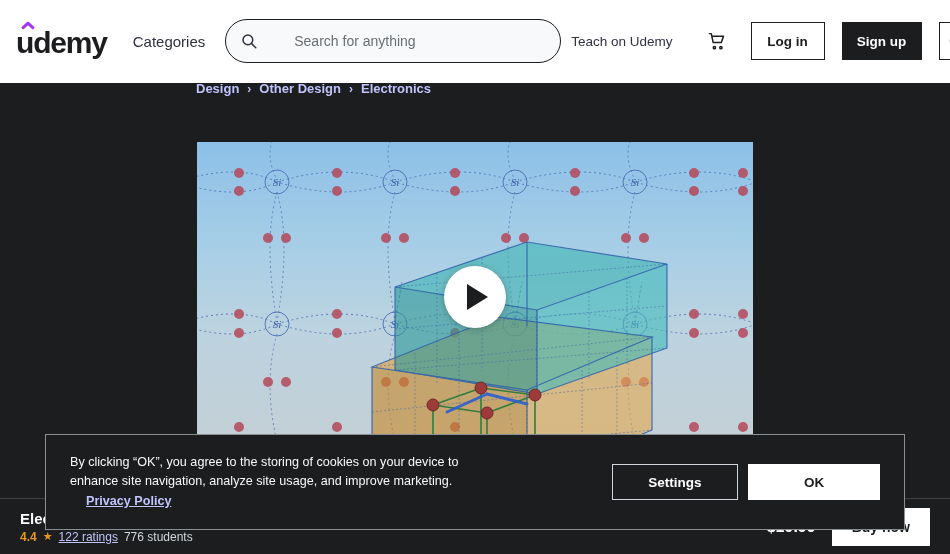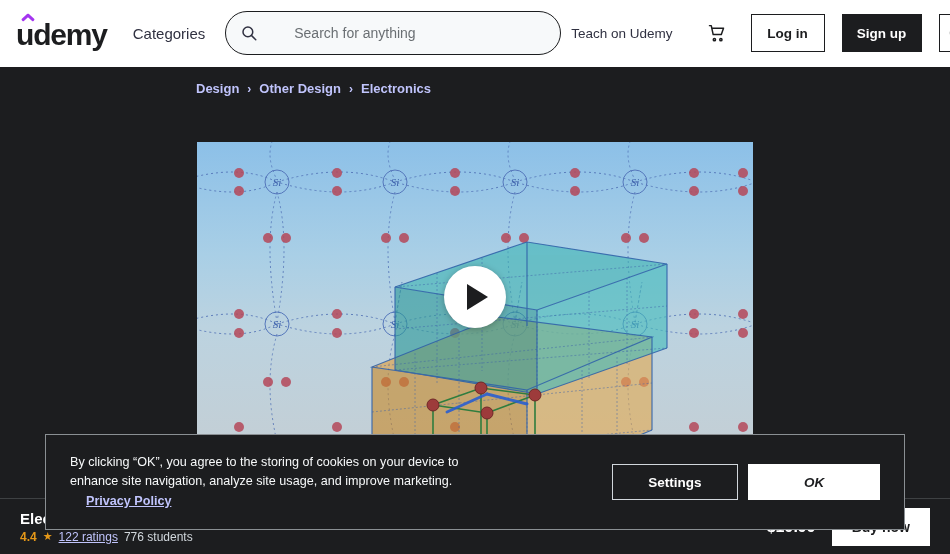--- a/index.html
+++ b/index.html
@@ -7,21 +7,21 @@
     width: 950px; height: 554px;
     overflow: hidden;
     font-family: "Liberation Sans", sans-serif;
     background: #1c1d1f;
   }
   #app { position: relative; width: 950px; height: 554px; background: #1c1d1f; }
 
   
   .header {
     position: absolute; top: 0; left: 0;
-    width: 950px; height: 67px;
+    width: 950px; height: 83px;
     background: #ffffff;
     display: flex; align-items: center;
     padding: 0 12px 0 16px;
     border-bottom: 1px solid #ffffff;
   }
   .logo {
     position: relative;
     font-size: 30px; font-weight: 700; letter-spacing: -1.2px;
     color: #1c1d1f; line-height: 1; margin-right: 16px;
     padding-top: 4px; cursor: pointer;
@@ -152,21 +152,21 @@
   .cookie-link { color: #c0c4fc; text-decoration: underline; font-weight: 700; cursor: pointer; margin-left: 16px; }
   .cookie-actions { margin-left: auto; display: flex; align-items: flex-end; gap: 10px; }
   .ck-btn {
     height: 36px; min-width: 126px; padding: 0 16px;
     font-family: "Liberation Sans", sans-serif;
     font-size: 13.5px; font-weight: 700; cursor: pointer;
     display: flex; align-items: center; justify-content: center;
   }
   .ck-dark { background: #1c1d1f; color: #fff; border: 1px solid #d1d7dc; }
   .ck-light { background: #fff; color: #1c1d1f; border: 1px solid #fff; }
-  .ck-ok { min-width: 132px; font-style: italic; }
+  .ck-ok { min-width: 132px; }
 </style>
 </head>
 <body>
 
 <div id="app">
 
   <div class="header">
     <div class="logo">
       <span class="caret"></span>
       <span>udemy</span>

